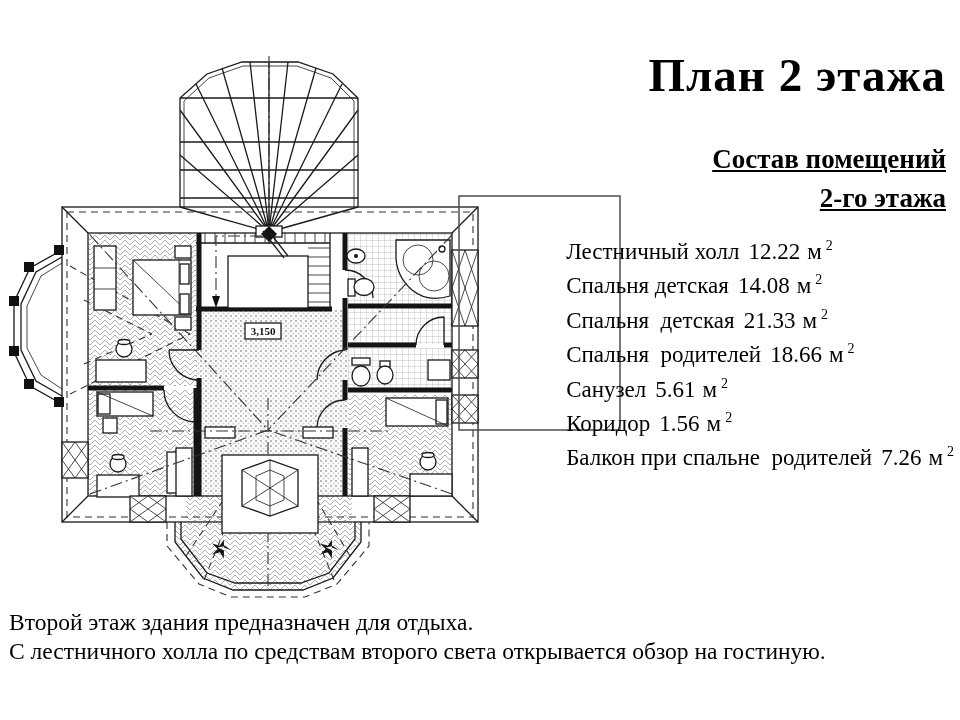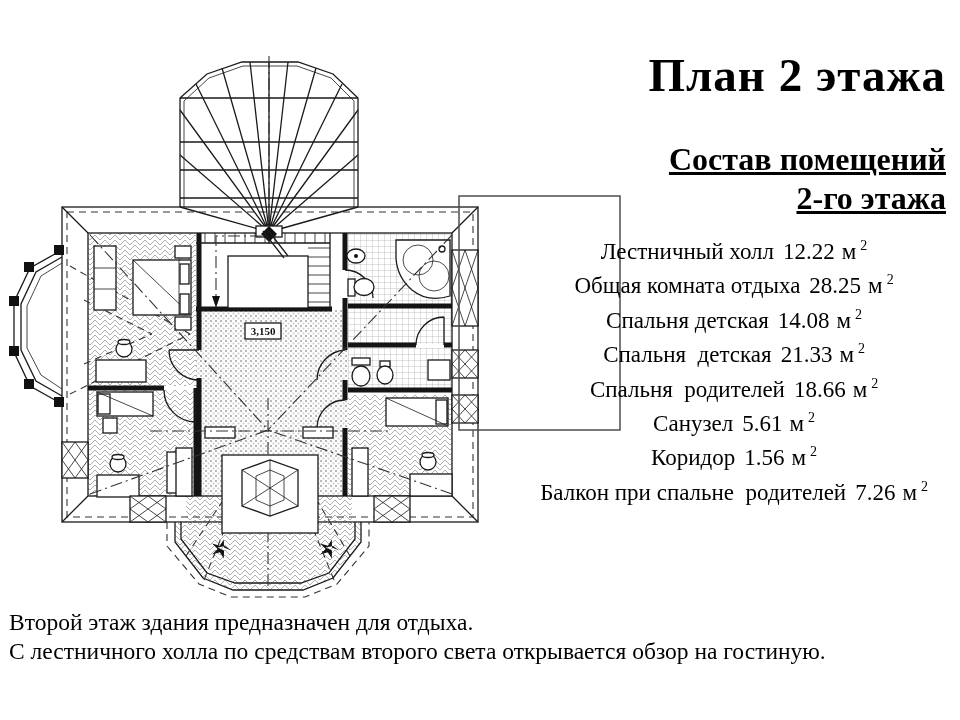--- a/index.html
+++ b/index.html
@@ -1,22 +1,22 @@
 <!DOCTYPE html>
 <html><head>
 <meta charset="utf-8">
 <style>
   html,body{margin:0;padding:0;background:#888;}
   .slide{position:relative;width:960px;height:720px;background:#ffffff;overflow:hidden;
          font-family:"Liberation Serif", serif;color:#000;}
   .plan-svg{position:absolute;left:0;top:0;}
   .page-title{position:absolute;top:48px;right:14px;font-size:47px;font-weight:bold;letter-spacing:1px;}
-  .subtitle{position:absolute;top:140px;right:14px;text-align:right;font-size:32px;font-weight:bold;line-height:39px;}
+  .subtitle{position:absolute;top:140px;right:14px;text-align:right;font-size:27px;font-weight:bold;line-height:39px;}
   .subtitle .subline{text-decoration:underline;}
-  .room-list{position:absolute;top:236px;right:32px;text-align:center;font-size:23px;line-height:31.4px;}
+  .room-list{position:absolute;top:236px;right:6px;text-align:left;font-size:23px;line-height:31.4px;}
   .room-row{white-space:pre;}
   .room-area{margin-left:9px;}
   .room-unit{margin-left:7px;}
   .sup{font-size:14px;position:relative;top:-9px;margin-left:4px;}
   .footer{position:absolute;top:608px;right:6px;width:945px;text-align:left;
           font-size:23.5px;line-height:28.5px;}
   svg .ln{stroke:#1a1a1a;fill:none;stroke-width:1.3px;}
   svg .thin{stroke:#1a1a1a;fill:none;stroke-width:0.8px;}
   svg .thk{stroke:#141414;fill:none;stroke-width:5px;}
   svg .wht{fill:#ffffff;stroke:#1a1a1a;stroke-width:1.3px;}
@@ -243,21 +243,20 @@
   <div class="page-title">План 2 этажа</div>
 
   <div class="subtitle">
     <div class="subline">Состав помещений</div>
     <div class="subline">2-го этажа</div>
   </div>
 
   <div class="room-list">
     <div class="room-row"><span class="room-name">Лестничный холл</span><span class="room-area">12.22</span><span class="room-unit">м</span><span class="sup">2</span></div>
 
-    <div class="room-row"><span class="room-name">Общая комната отдыха</span><span class="room-area">28.25</span><span class="room-unit">м</span><span class="sup">2</span></div>
 
     <div class="room-row"><span class="room-name">Спальня детская</span><span class="room-area">14.08</span><span class="room-unit">м</span><span class="sup">2</span></div>
 
     <div class="room-row"><span class="room-name">Спальня  детская</span><span class="room-area">21.33</span><span class="room-unit">м</span><span class="sup">2</span></div>
 
     <div class="room-row"><span class="room-name">Спальня  родителей</span><span class="room-area">18.66</span><span class="room-unit">м</span><span class="sup">2</span></div>
 
 
     <div class="room-row"><span class="room-name">Санузел</span><span class="room-area">5.61</span><span class="room-unit">м</span><span class="sup">2</span></div>
 

